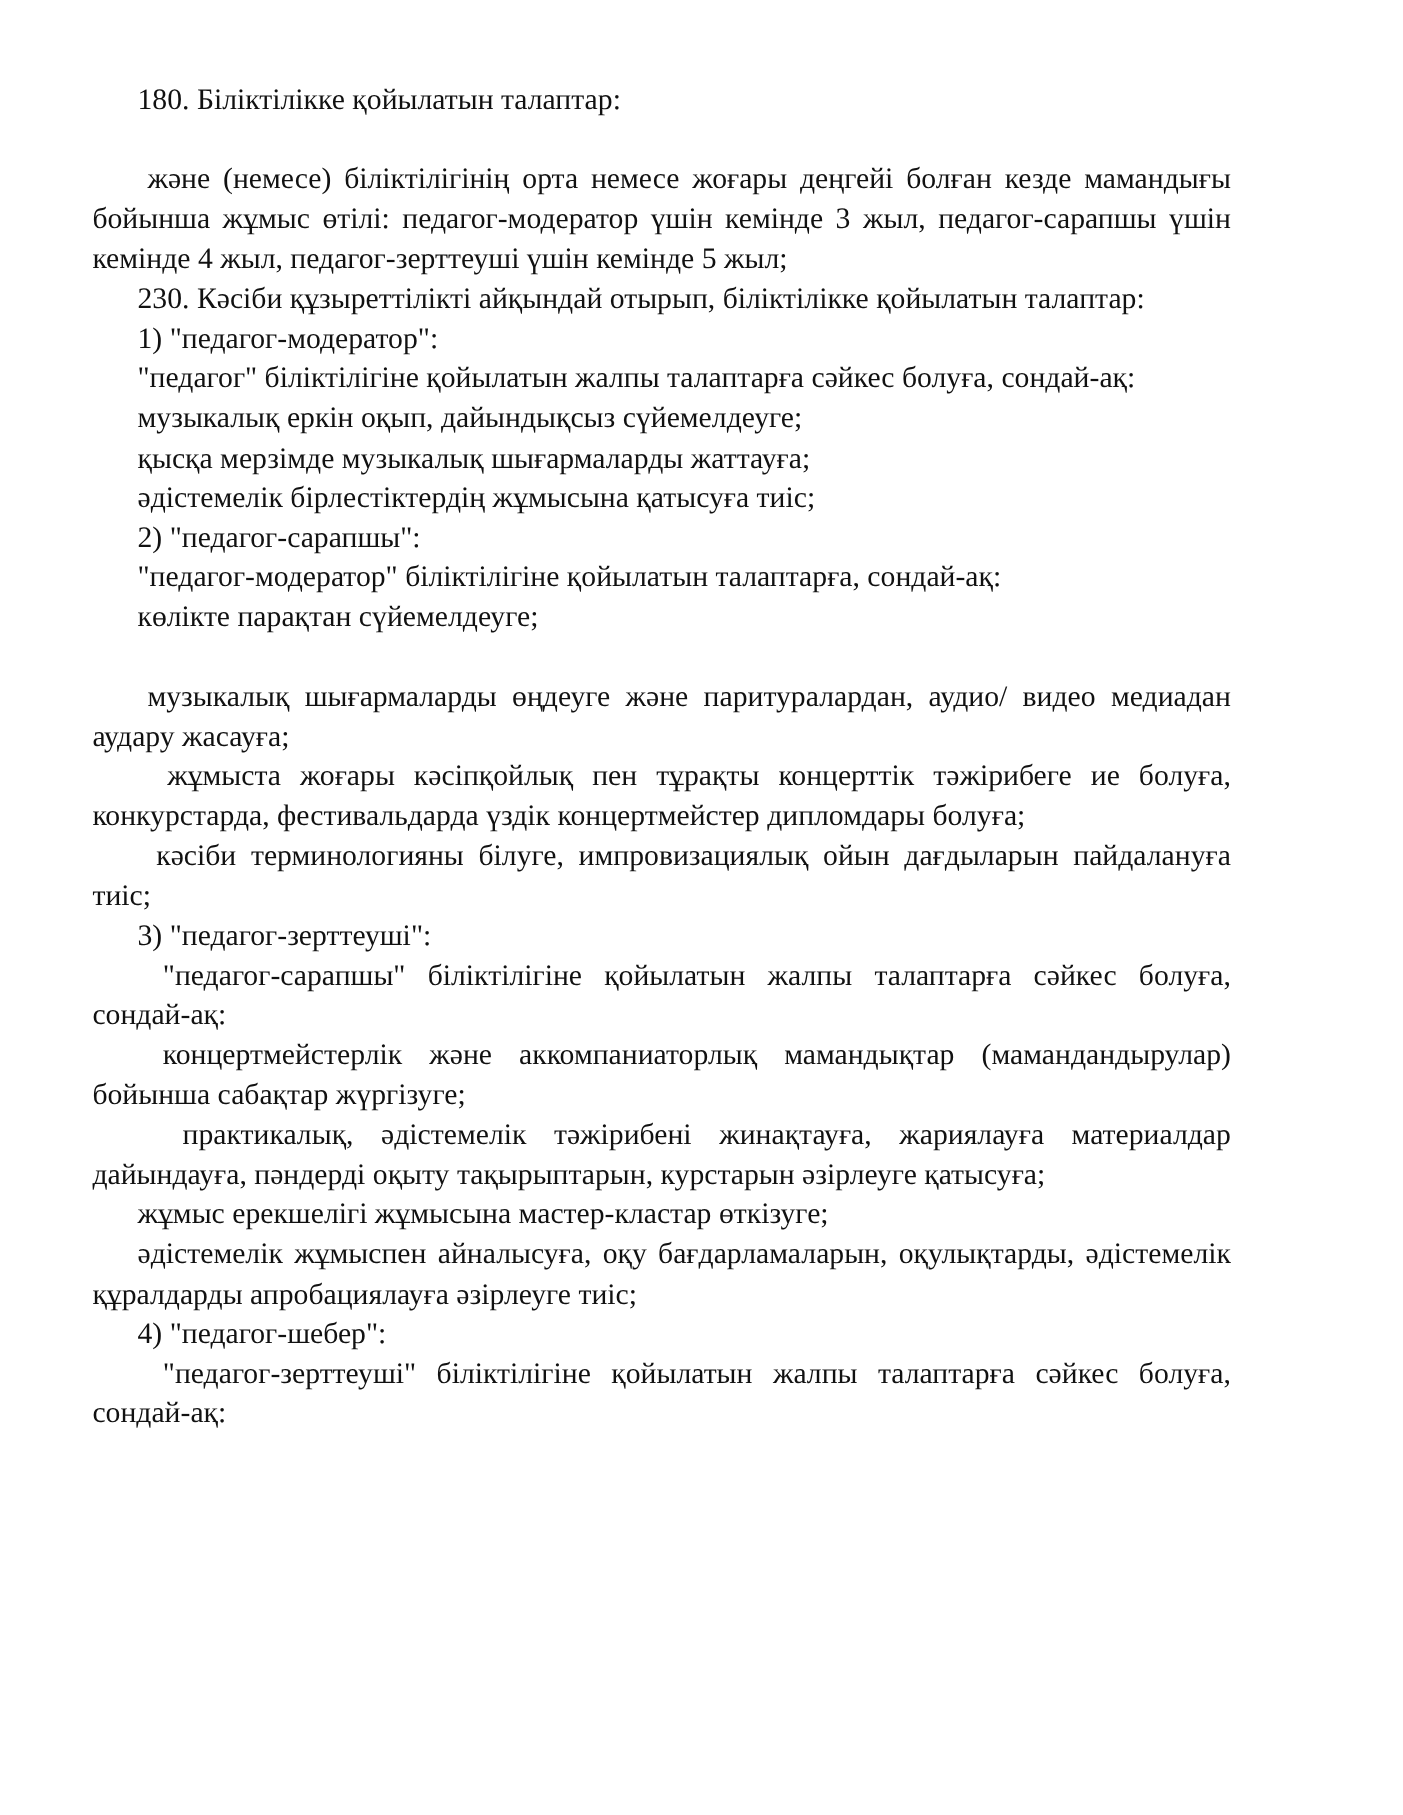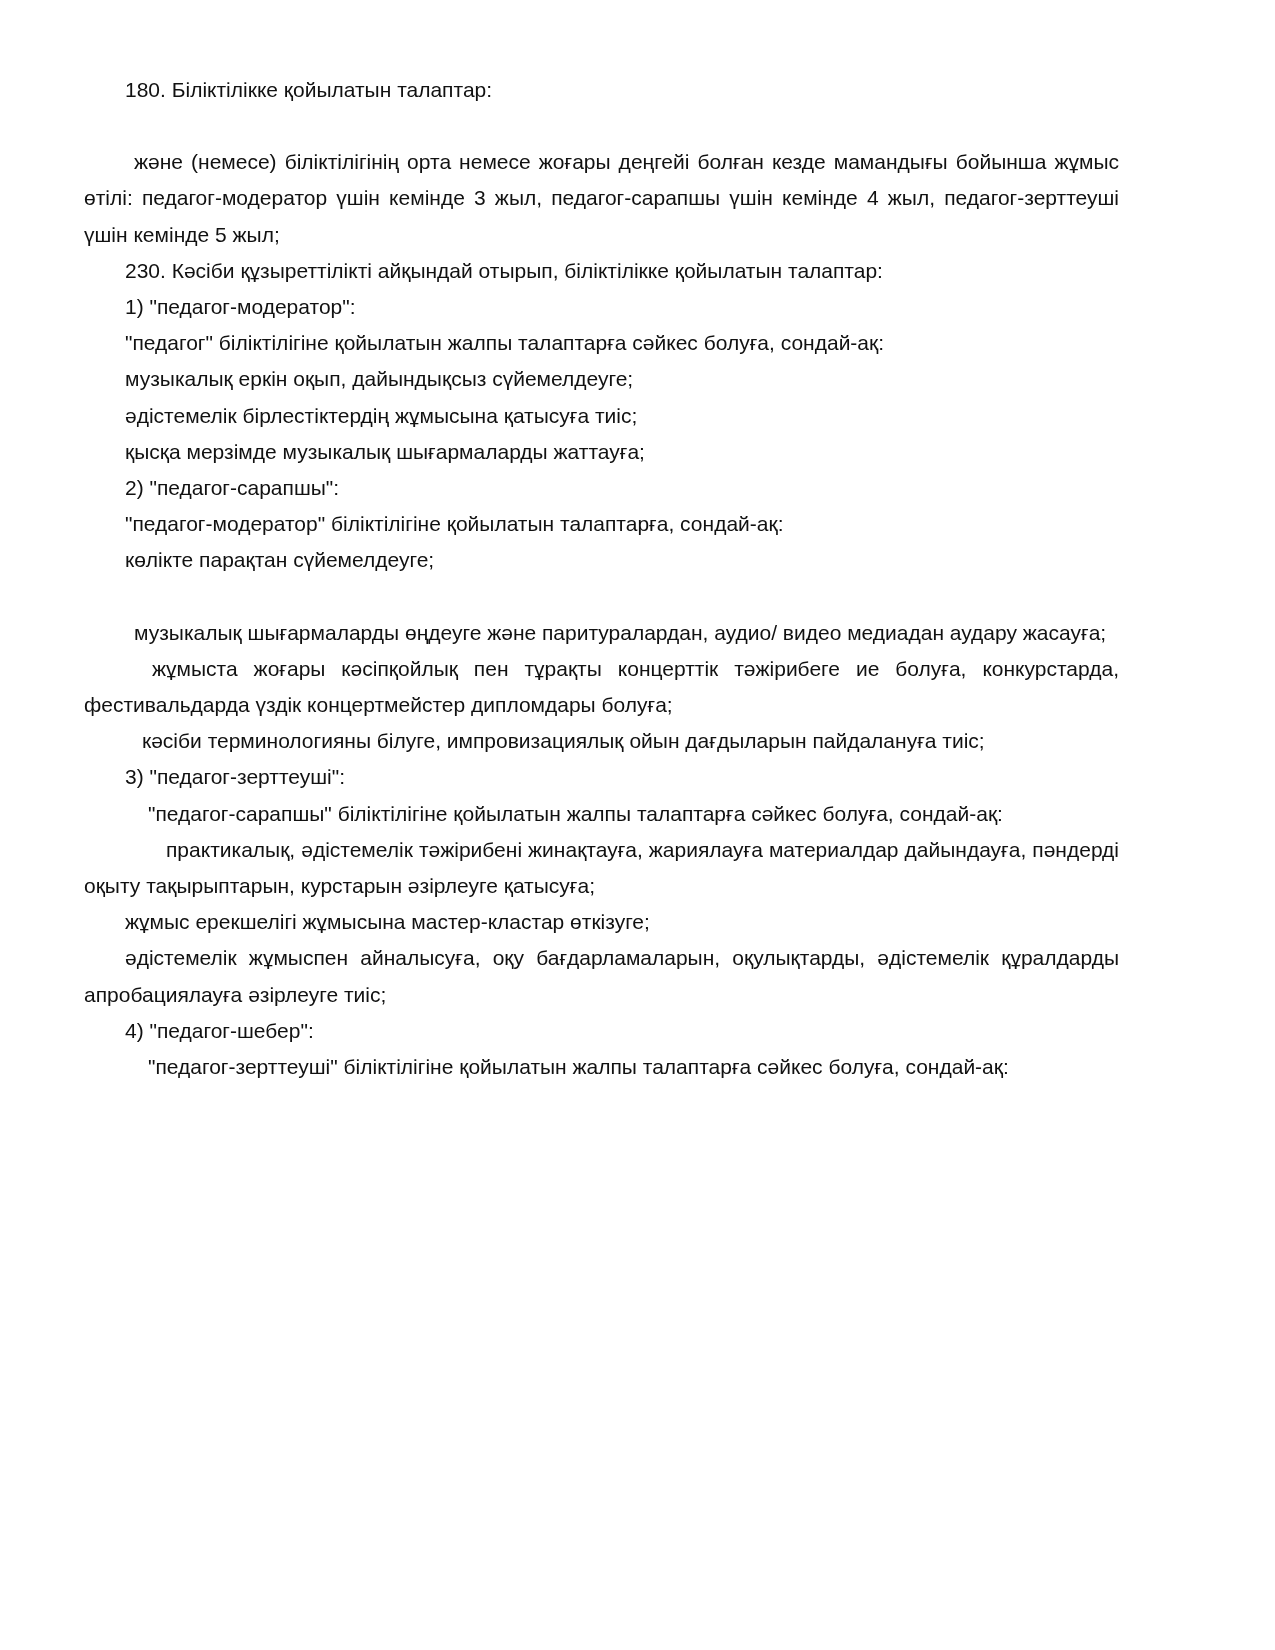--- a/index.html
+++ b/index.html
@@ -2,22 +2,22 @@
 <html><head>
   <meta charset="utf-8">
   <style>
     html, body { margin: 0; padding: 0; background: #ffffff; }
     body { width: 1275px; height: 1650px; position: relative; overflow: hidden; }
     .page {
       position: absolute;
       left: 84px;
       top: 72px;
       width: 1035px;
-      font-family: Liberation Sans, sans-serif;
-      font-size: 21px;
+      font-family: Liberation Serif, serif;
+      font-size: 27px;
       line-height: 36.2px;
       color: #111111;
     }
     .p { margin: 0; text-align: justify; text-align-last: left; }
     .i1 { text-indent: 41px; }
     .i2 { text-indent: 58px; }
     .i3 { text-indent: 50px; margin-top: 36px; }
     .i4 { text-indent: 68px; }
     .i5 { text-indent: 82px; }
     .i6 { text-indent: 64px; }
@@ -25,28 +25,29 @@
 </head>
 <body>
 
 <div class="page">
   <p class="p i1">180. Біліктілікке қойылатын талаптар:</p>
   <p class="p i3">және (немесе) біліктілігінің орта немесе жоғары деңгейі болған кезде мамандығы бойынша жұмыс өтілі: педагог-модератор үшін кемінде 3 жыл, педагог-сарапшы үшін кемінде 4 жыл, педагог-зерттеуші үшін кемінде 5 жыл;</p>
   <p class="p i1">230. Кәсіби құзыреттілікті айқындай отырып, біліктілікке қойылатын талаптар:</p>
   <p class="p i1">1) "педагог-модератор":</p>
   <p class="p i1">"педагог" біліктілігіне қойылатын жалпы талаптарға сәйкес болуға, сондай-ақ:</p>
   <p class="p i1">музыкалық еркін оқып, дайындықсыз сүйемелдеуге;</p>
+  <p class="p i1">қысқа мерзімде музыкалық шығармаларды жаттауға;</p>
   <p class="p i1">әдістемелік бірлестіктердің жұмысына қатысуға тиіс;</p>
-  <p class="p i1">қысқа мерзімде музыкалық шығармаларды жаттауға;</p>
   <p class="p i1">2) "педагог-сарапшы":</p>
   <p class="p i1">"педагог-модератор" біліктілігіне қойылатын талаптарға, сондай-ақ:</p>
   <p class="p i1">көлікте парақтан сүйемелдеуге;</p>
   <p class="p i3">музыкалық шығармаларды өңдеуге және паритуралардан, аудио/ видео медиадан аудару жасауға;</p>
   <p class="p i4">жұмыста жоғары кәсіпқойлық пен тұрақты концерттік тәжірибеге ие болуға, конкурстарда, фестивальдарда үздік концертмейстер дипломдары болуға;</p>
   <p class="p i2">кәсіби терминологияны білуге, импровизациялық ойын дағдыларын пайдалануға тиіс;</p>
   <p class="p i1">3) "педагог-зерттеуші":</p>
   <p class="p i6">"педагог-сарапшы" біліктілігіне қойылатын жалпы талаптарға сәйкес болуға, сондай-ақ:</p>
+  <p class="p i6">концертмейстерлік және аккомпаниаторлық мамандықтар (мамандандырулар) бойынша сабақтар жүргізуге;</p>
   <p class="p i5">практикалық, әдістемелік тәжірибені жинақтауға, жариялауға материалдар дайындауға, пәндерді оқыту тақырыптарын, курстарын әзірлеуге қатысуға;</p>
   <p class="p i1">жұмыс ерекшелігі жұмысына мастер-кластар өткізуге;</p>
   <p class="p i1">әдістемелік жұмыспен айналысуға, оқу бағдарламаларын, оқулықтарды, әдістемелік құралдарды апробациялауға әзірлеуге тиіс;</p>
   <p class="p i1">4) "педагог-шебер":</p>
   <p class="p i6">"педагог-зерттеуші" біліктілігіне қойылатын жалпы талаптарға сәйкес болуға, сондай-ақ:</p>
 </div>
 
 </body></html>

